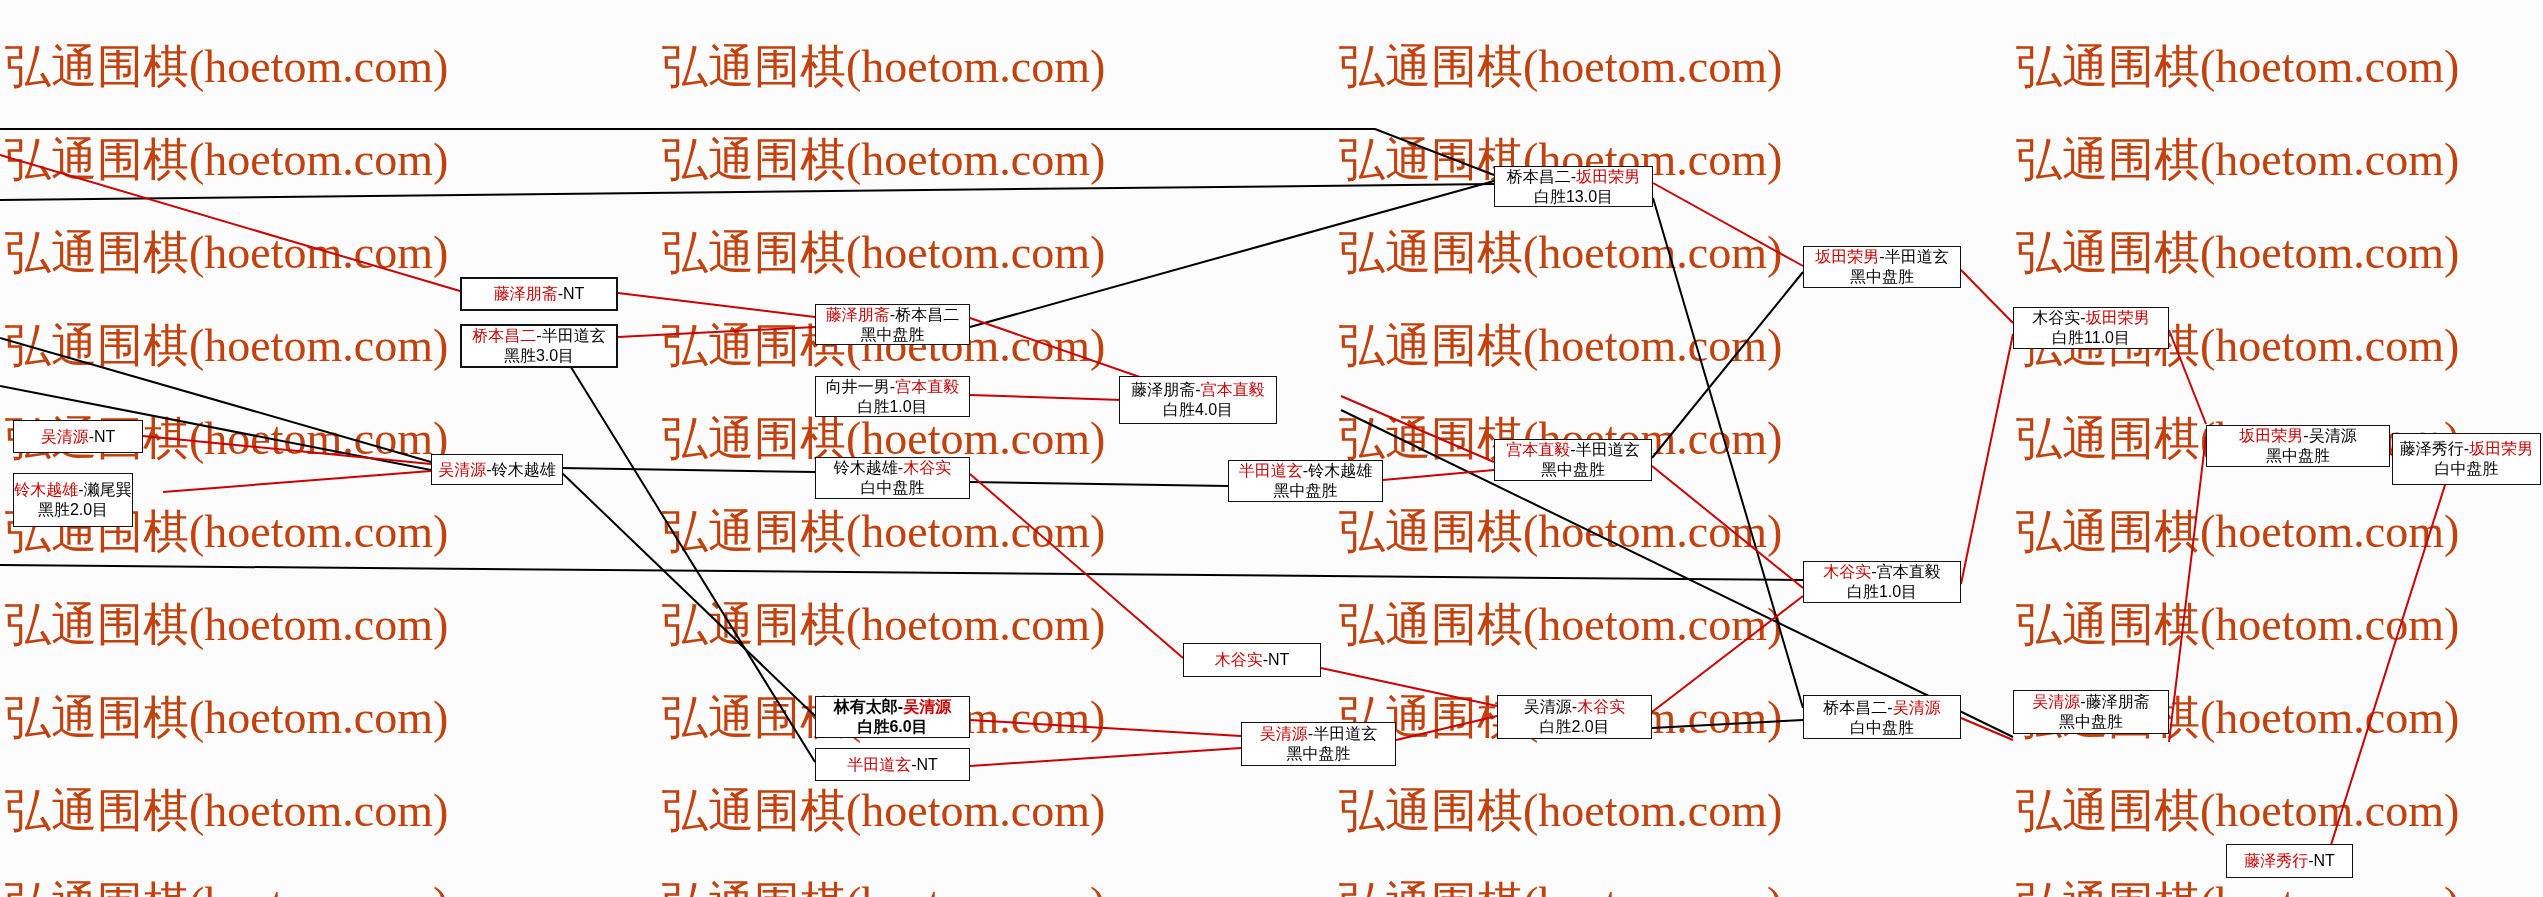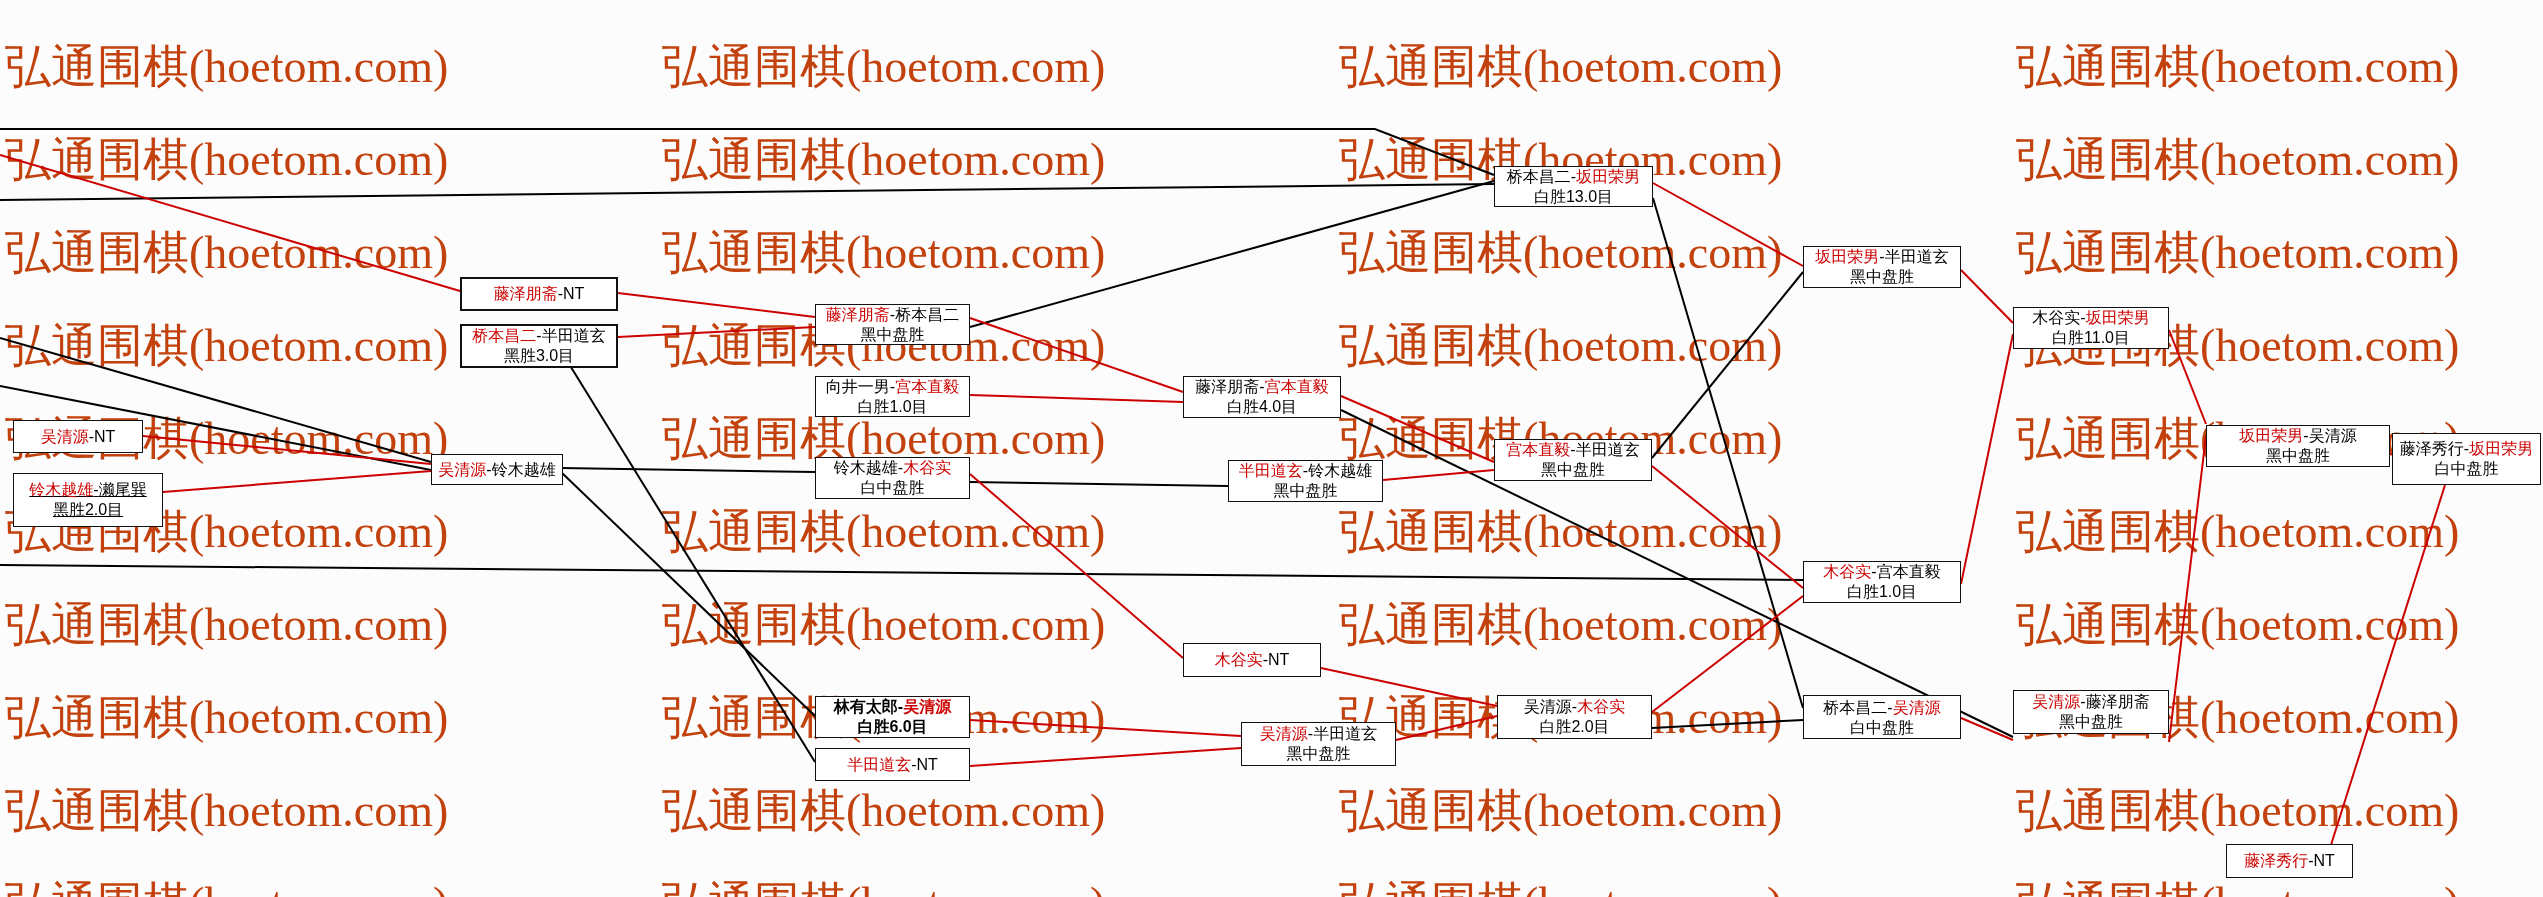--- a/index.html
+++ b/index.html
@@ -124,21 +124,21 @@
         <div class="res">黑胜3.0目</div>
       </div>
       <div class="node" style="left: 815px; top: 304px; width: 155px; height: 41px; justify-content: space-between;">
         <div class="pline"><span class="win">藤泽朋斋</span><span>-</span><span class="">桥本昌二</span></div>
         <div class="res">黑中盘胜</div>
       </div>
       <div class="node" style="left: 815px; top: 376px; width: 155px; height: 41px;">
         <div class="pline"><span class="">向井一男</span><span>-</span><span class="win">宫本直毅</span></div>
         <div class="res">白胜1.0目</div>
       </div>
-      <div class="node" style="left: 1183px; top: 376px; width: 158px; height: 42px;">
+      <div class="node" style="left: 1119px; top: 376px; width: 158px; height: 48px;">
         <div class="pline"><span class="">藤泽朋斋</span><span>-</span><span class="win">宫本直毅</span></div>
         <div class="res">白胜4.0目</div>
       </div>
       <div class="node" style="left: 1494px; top: 439px; width: 158px; height: 42px;">
         <div class="pline"><span class="win">宫本直毅</span><span>-</span><span class="">半田道玄</span></div>
         <div class="res">黑中盘胜</div>
       </div>
       <div class="node" style="left: 1803px; top: 246px; width: 158px; height: 42px;">
         <div class="pline"><span class="win">坂田荣男</span><span>-</span><span class="">半田道玄</span></div>
         <div class="res">黑中盘胜</div>
@@ -151,21 +151,21 @@
         <div class="pline"><span class="win">坂田荣男</span><span>-</span><span class="">吴清源</span></div>
         <div class="res">黑中盘胜</div>
       </div>
       <div class="node" style="left: 2392px; top: 433px; width: 149px; height: 52px;">
         <div class="pline"><span class="">藤泽秀行</span><span>-</span><span class="win">坂田荣男</span></div>
         <div class="res">白中盘胜</div>
       </div>
       <div class="node" style="left: 13px; top: 420px; width: 130px; height: 33px;">
         <div class="pline"><span class="win">吴清源</span><span>-</span><span class="">NT</span></div>
       </div>
-      <div class="node" style="left: 13px; top: 473px; width: 150px; height: 54px; text-decoration: underline;">
+      <div class="node" style="left: 13px; top: 473px; width: 120px; height: 54px;">
         <div class="pline"><span class="win">铃木越雄</span><span>-</span><span class="">濑尾巽</span></div>
         <div class="res">黑胜2.0目</div>
       </div>
       <div class="node" style="left: 431px; top: 454px; width: 132px; height: 31px;">
         <div class="pline"><span class="win">吴清源</span><span>-</span><span class="">铃木越雄</span></div>
       </div>
       <div class="node" style="left: 815px; top: 457px; width: 155px; height: 42px;">
         <div class="pline"><span class="">铃木越雄</span><span>-</span><span class="win">木谷实</span></div>
         <div class="res">白中盘胜</div>
       </div>

